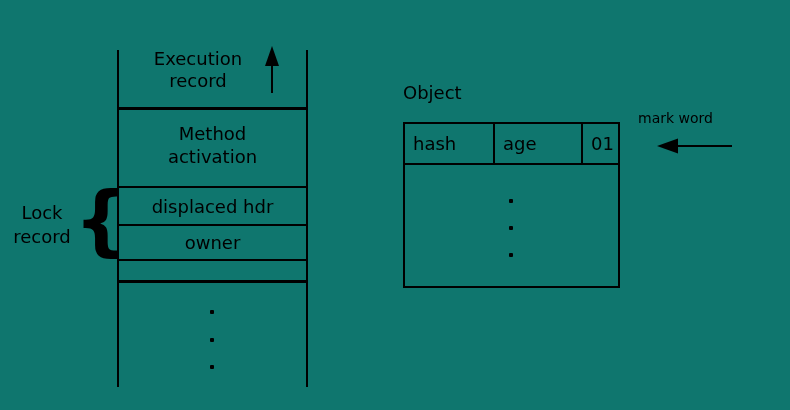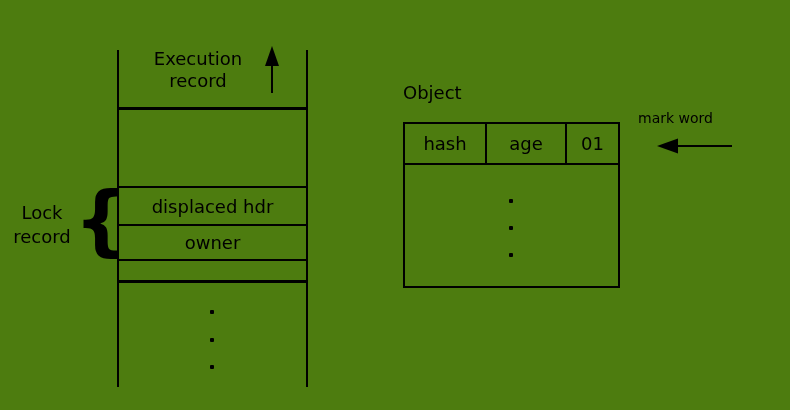--- a/index.html
+++ b/index.html
@@ -4,21 +4,21 @@
 <style>
   html, body {
     margin: 0;
     padding: 0;
     background: #ffffff;
   }
   .canvas {
     position: relative;
     width: 790px;
     height: 410px;
-    background: #4d7c0f;
+    background: #0f766e;
     color: #000000;
     font-family: "DejaVu Sans", "Liberation Sans", sans-serif;
     overflow: hidden;
   }
   .abs { position: absolute; }
 
   
   .stack {
     left: 117px;
     top: 50px;
@@ -102,23 +102,24 @@
     box-sizing: border-box;
   }
   .object-header {
     display: flex;
     height: 39px;
     border-bottom: 2px solid #000;
   }
   .hcell {
     height: 39px;
     line-height: 39px;
-    text-align: center;
+    text-align: left;
     font-size: 18px;
     border-right: 2px solid #000;
+    padding-left: 8px;
   }
   .hcell.last { border-right: none; flex: 1; }
   .object-body {
     position: relative;
     height: 121px;
   }
 
   
   .markword-label {
     left: 638px;
@@ -141,20 +142,24 @@
       <div>record</div>
     </div>
 
     <svg class="up-arrow" width="18" height="47" viewBox="0 0 18 47">
       <polygon class="ink" points="9,0 2,20 16,20"></polygon>
       <rect class="ink" x="8" y="18" width="2" height="29"></rect>
     </svg>
 
     <div class="hline thick" style="top:57px"></div>
 
+    <div class="cell two-line" style="top:72px">
+      <div>Method</div>
+      <div>activation</div>
+    </div>
 
     <div class="hline" style="top:136px"></div>
 
     <div class="cell" style="top:146px">displaced hdr</div>
 
     <div class="hline" style="top:174px"></div>
 
     <div class="cell" style="top:182px">owner</div>
 
     <div class="hline" style="top:209px"></div>

